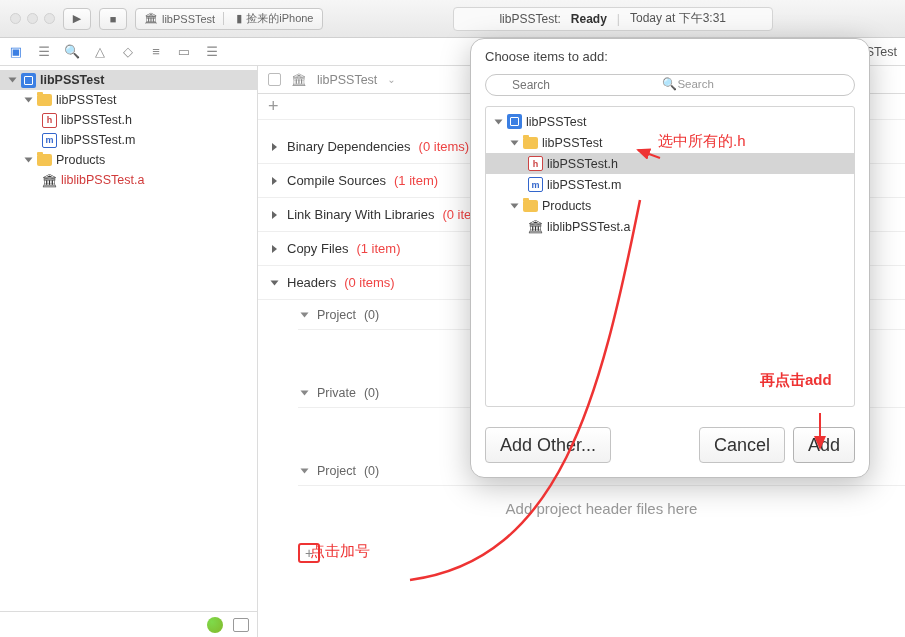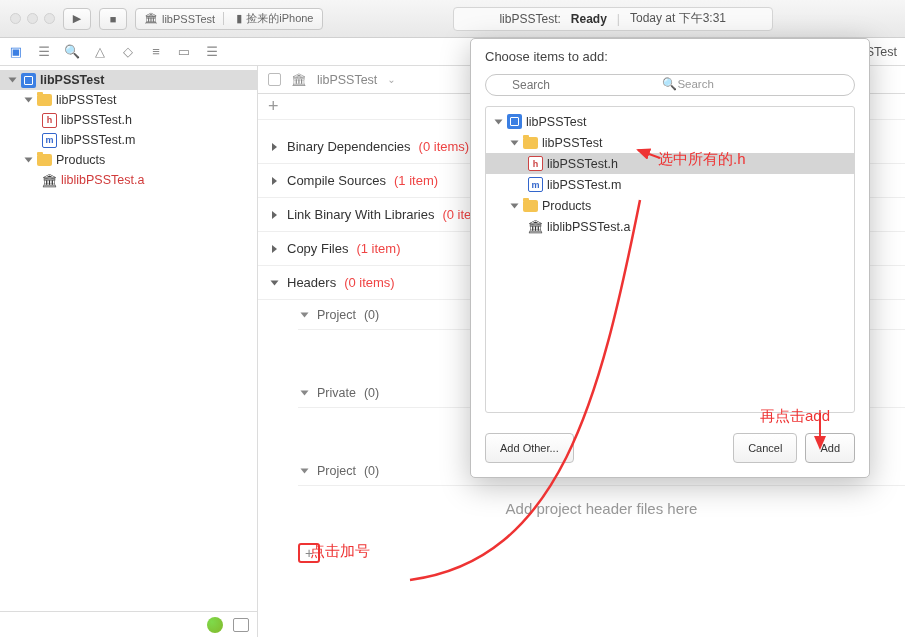--- a/index.html
+++ b/index.html
@@ -59,32 +59,32 @@
 .phase-count{color:#ef4444;}
 
 .sub-section{ padding-left:40px;}
 .sub-head{ display:flex; align-items:center; height:30px; gap:8px; color:#666; font-size:12.5px; border-bottom:1px solid #eee; padding:0 4px;}
 .sub-head .tri{border-left-color:#888;}
 .sub-content{padding:14px 0 20px; text-align:center; color:#999; font-size:15px;}
 .sub-plus{ width:22px;height:20px;border:1px solid #ccc;border-radius:3px;display:flex;align-items:center;justify-content:center;color:#888;font-size:14px;margin-top:6px;}
 .plus-highlight{border:2px solid #e33 !important;}
 
 
-.modal-backdrop{ position:absolute; left:470px; top:38px; width:400px; height:440px; background:#fff; border:1px solid #bfbfbf; box-shadow:0 8px 30px rgba(0,0,0,.25); border-radius:5px; display:flex; flex-direction:column; z-index:50;}
+.modal-backdrop{ position:absolute; left:470px; top:38px; width:400px; height:440px; background:#fff; border:1px solid #bfbfbf; box-shadow:0 8px 30px rgba(0,0,0,.25); border-radius:14px; display:flex; flex-direction:column; z-index:50;}
 .modal-head{ padding:10px 14px 6px; font-size:13px; color:#444;}
 .modal-search{ margin:4px 14px 10px; position:relative;}
 .modal-search input{ width:100%; height:22px; border:1px solid #c8c8c8; border-radius:11px; padding:0 10px 0 26px; font-size:12px; color:#666; outline:none;}
 .modal-search .sico{position:absolute;left:48%;top:3px;font-size:12px;color:#999;}
 .modal-search .sph{position:absolute;left:52%;top:4px;font-size:11.5px;color:#999;}
 .modal-tree{ flex:1; margin:0 14px 10px; border:1px solid #d5d5d5; border-radius:3px; overflow:auto; padding:4px 0;}
 .modal-tree .tree-row{height:21px;}
 .modal-tree .sel{ background:#d5d5d5;}
 .modal-foot{ display:flex; align-items:center; gap:8px; padding:10px 14px 14px;}
 .modal-foot .spacer{flex:1;}
-.btn{ height:30px; padding:0 14px; border:1px solid #c3c3c3; border-radius:4px; background:linear-gradient(#fff,#f2f2f2); font-size:11px; color:#333;}
+.btn{ height:36px; padding:0 14px; border:1px solid #c3c3c3; border-radius:4px; background:linear-gradient(#fff,#f2f2f2); font-size:18px; color:#333;}
 .btn-primary{border-color:#b3b3b3;}
 
 
 .annot{position:absolute; color:#e33; font-size:15px; font-family:"PingFang SC","Heiti SC",sans-serif; pointer-events:none; z-index:60;}
 svg.annot-layer{position:absolute;left:0;top:0;pointer-events:none;z-index:55;}
 </style>
 </head>
 <body>
 
 <div class="titlebar">
@@ -282,15 +282,15 @@
       <path d="M0,0 L7,3 L0,6 Z" fill="#e33"></path>
     </marker>
   </defs>
 
   <path d="M 660 158 L 638 150" stroke="#e33" stroke-width="2" fill="none" marker-end="url(#arr)"></path>
 
   <path d="M 410 580 C 560 560, 600 400, 640 200" stroke="#e33" stroke-width="2.5" fill="none"></path>
 
   <path d="M 820 413 L 820 448" stroke="#e33" stroke-width="2" fill="none" marker-end="url(#arr)"></path>
 </svg>
-<span class="annot" style="left:658px;top:150px;">选中所有的.h</span>
-<span class="annot" style="left:760px;top:407px;">再点击add</span>
+<span class="annot" style="left:658px;top:132px;">选中所有的.h</span>
+<span class="annot" style="left:760px;top:371px;font-weight:bold;">再点击add</span>
 <span class="annot" style="left:310px;top:542px;">点击加号</span>
 
 </body></html>

